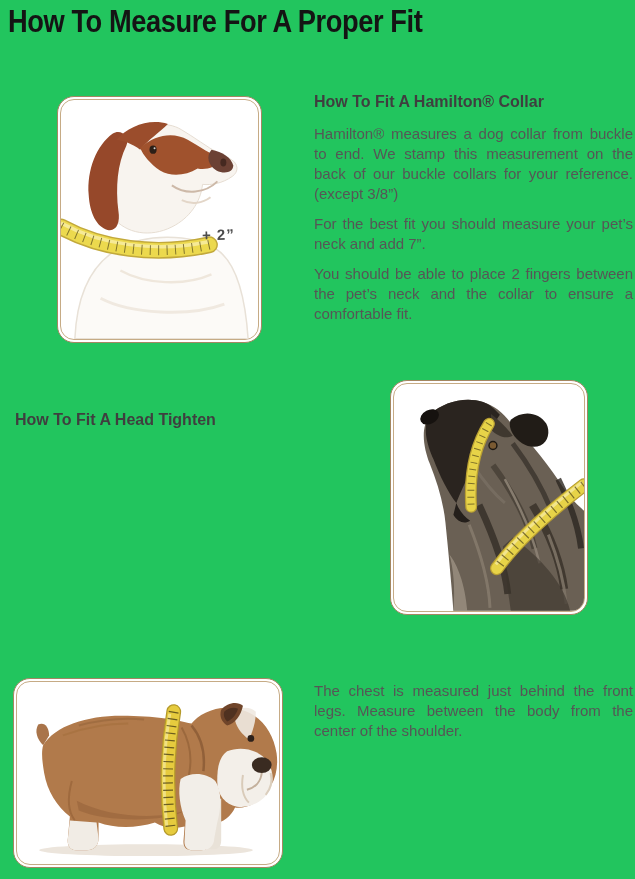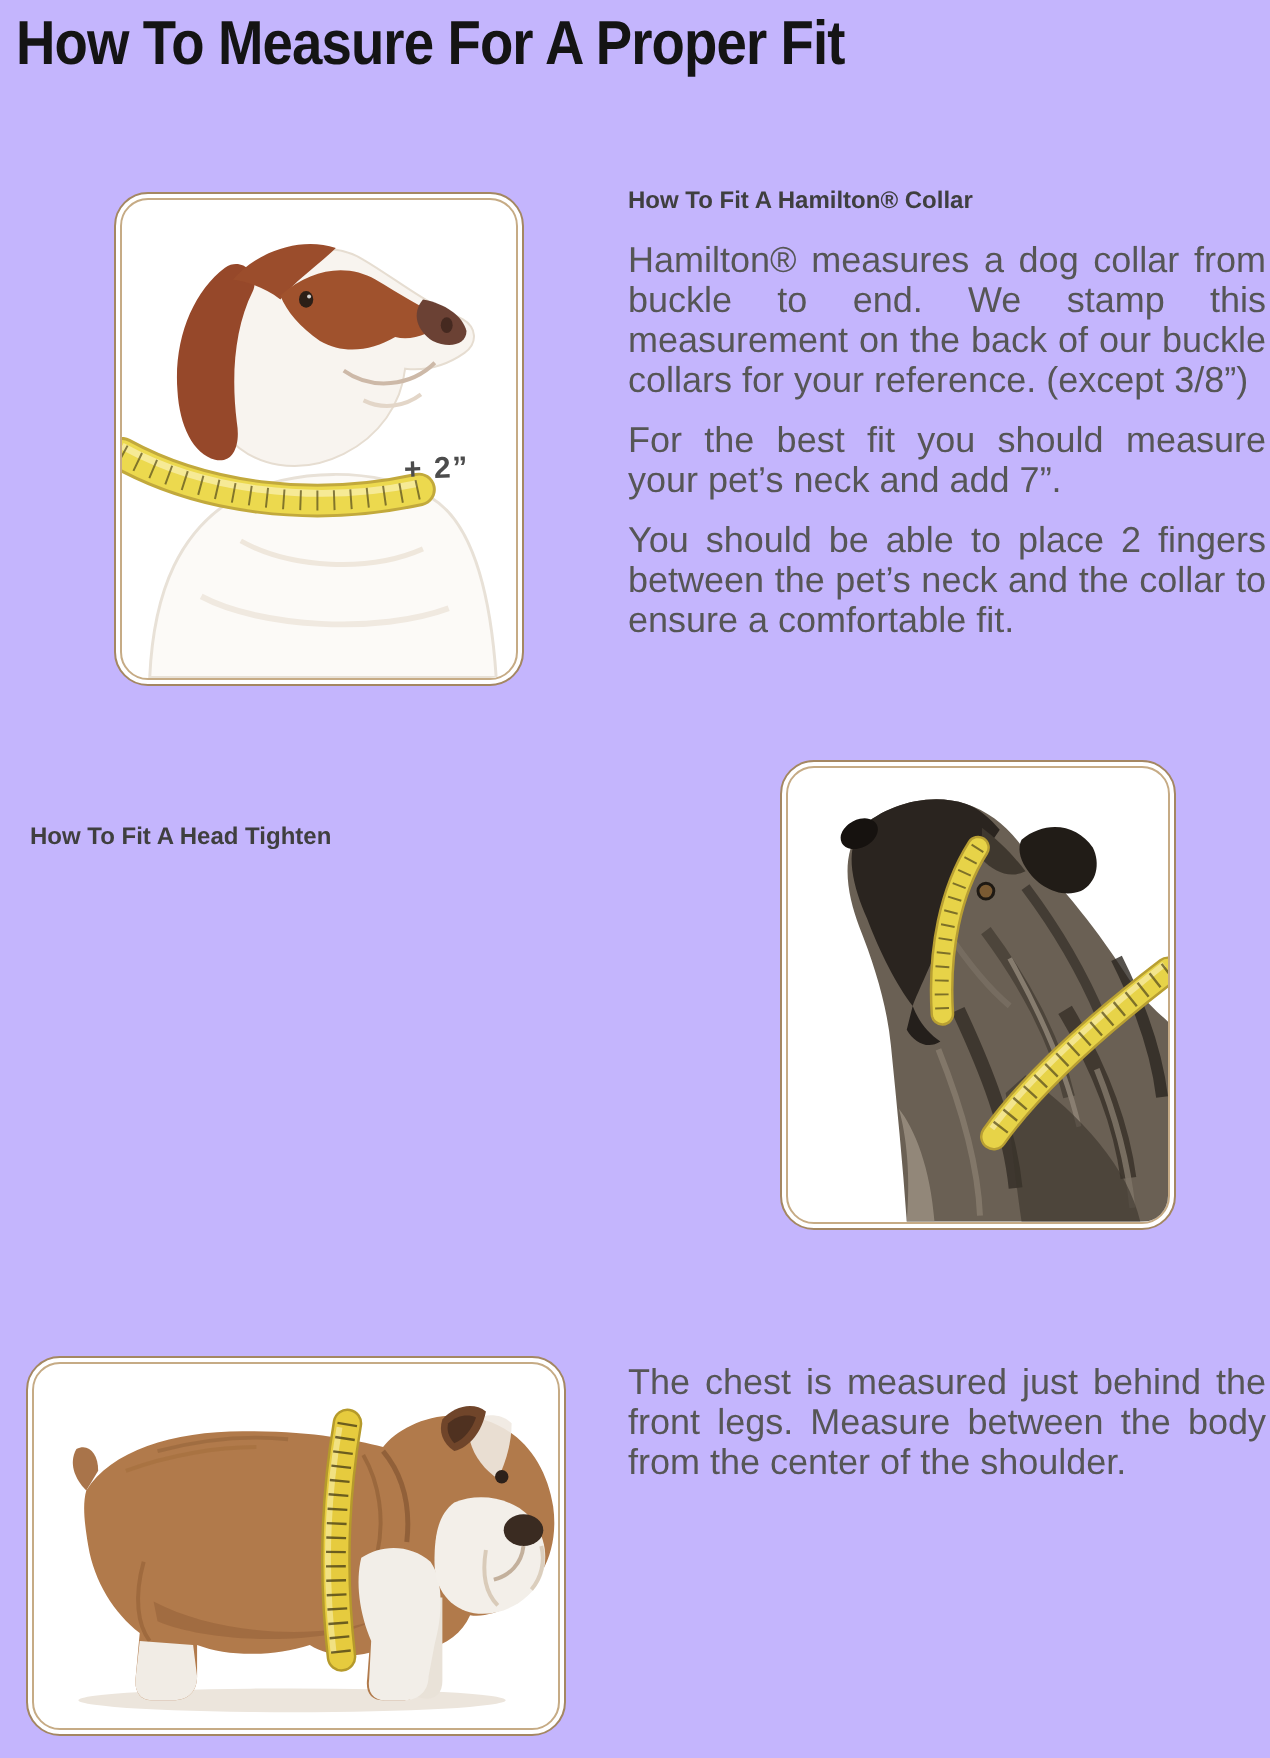--- a/index.html
+++ b/index.html
@@ -1,31 +1,31 @@
 <!DOCTYPE html>
 <html><head>
 <meta charset="utf-8">
 <style>
   html,body { margin:0; padding:0; background:#ffffff; }
   #page {
-    position:relative; width:635px; height:879px; background:#c4b5fd;
+    position:relative; width:635px; height:879px; background:#22c55e;
     font-family:"Liberation Sans", sans-serif; overflow:hidden;
   }
   .doc-title {
     position:absolute; left:8px; top:4px;
     font-size:31px; font-weight:bold; color:#141414;
     letter-spacing:-0.5px; white-space:nowrap;
     transform:scaleX(0.88); transform-origin:left top;
   }
   .text-block { position:absolute; }
   .sec-heading {
-    font-size:12px; font-weight:bold; color:#3f3f3f; margin:0 0 13px 0;
+    font-size:16px; font-weight:bold; color:#3f3f3f; margin:0 0 13px 0;
   }
   .sec-body p {
-    font-size:18px; color:#565656; line-height:20px;
+    font-size:15px; color:#565656; line-height:20px;
     text-align:justify; margin:0 0 10px 0;
   }
   .frame-outer {
     position:absolute; border:1px solid #a4COLOR;
     border:1px solid #a48762; border-radius:17px; padding:2px; background:#ffffff;
   }
   .frame-inner {
     position:relative; width:100%; height:100%; box-sizing:border-box;
     border:1px solid #c6ab85; border-radius:14px; overflow:hidden; background:#ffffff;
   }

